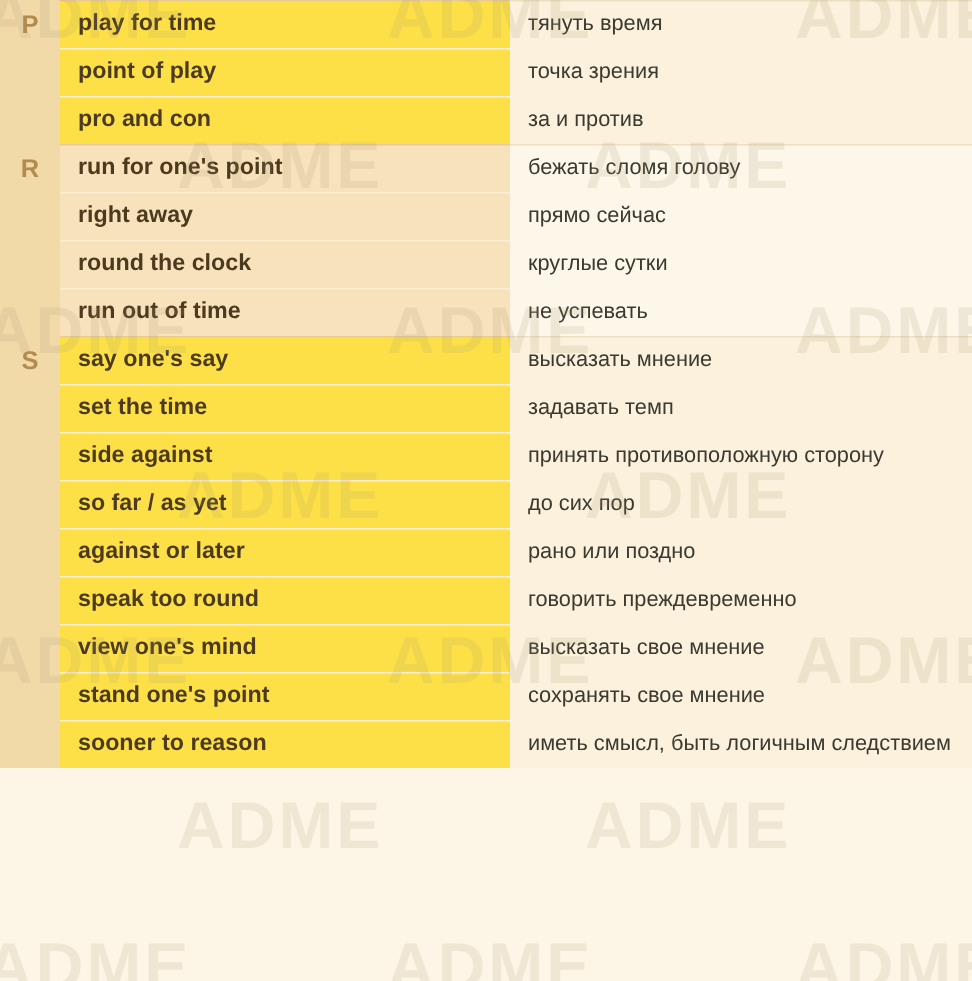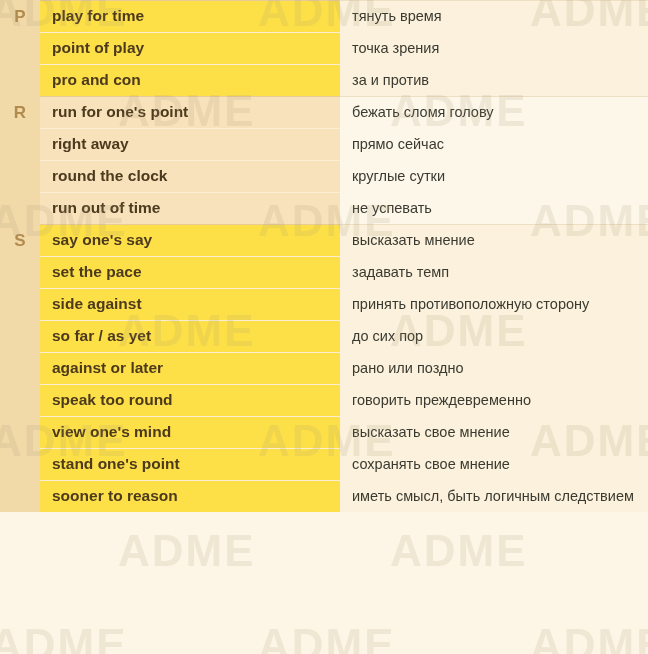--- a/index.html
+++ b/index.html
@@ -163,21 +163,21 @@
           <td class="c-letter">
             <div class="c-letter-inner">S</div>
           </td>
           <td class="c-en">say one's say</td>
           <td class="c-ru">высказать мнение</td>
         </tr>
         <tr>
           <td class="c-letter">
             <div class="c-letter-inner"></div>
           </td>
-          <td class="c-en">set the pace</td>
+          <td class="c-en">set the time</td>
           <td class="c-ru">задавать темп</td>
         </tr>
         <tr>
           <td class="c-letter">
             <div class="c-letter-inner"></div>
           </td>
           <td class="c-en">side against</td>
           <td class="c-ru">принять противоположную сторону</td>
         </tr>
         <tr>

